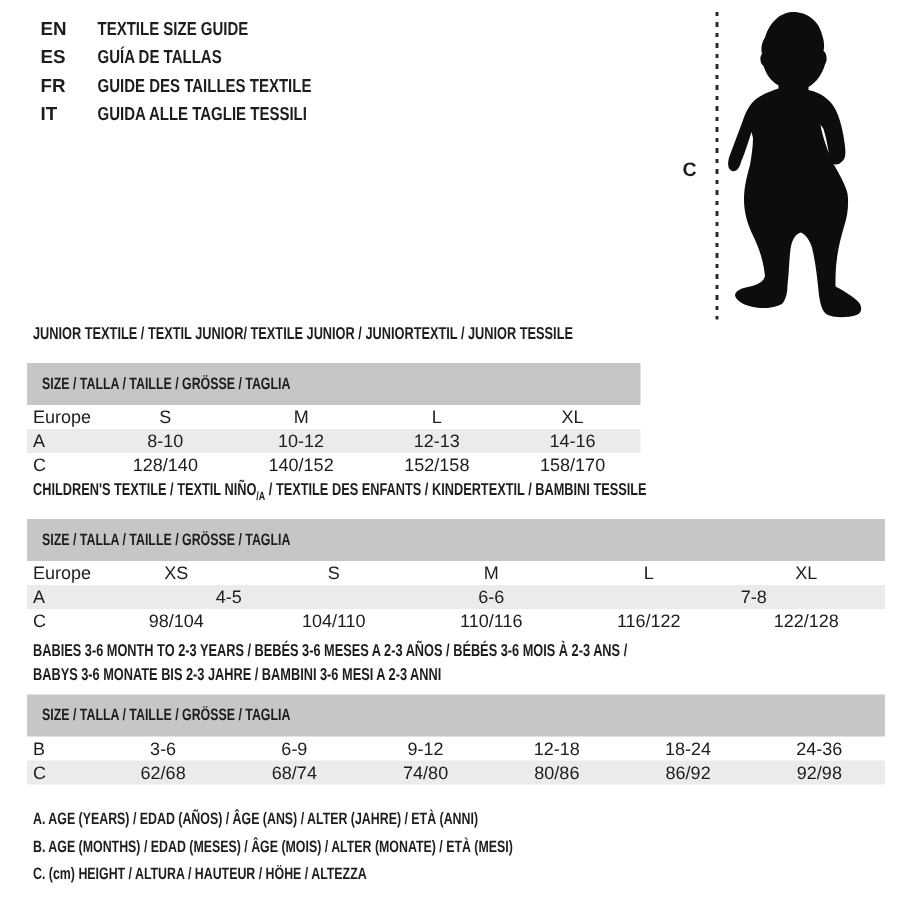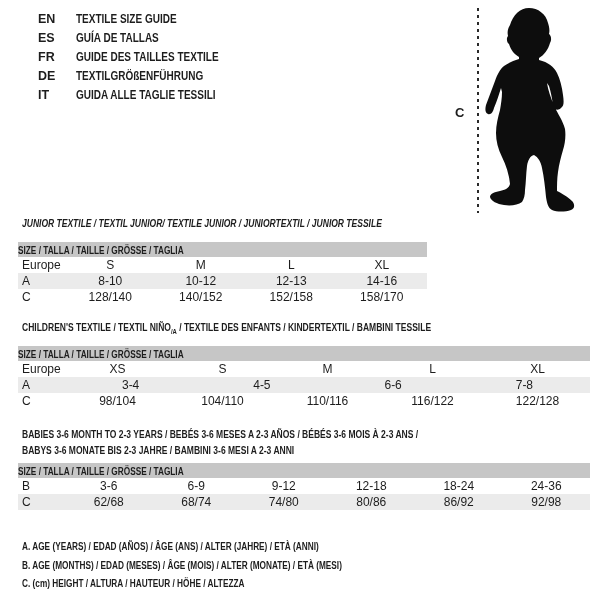--- a/index.html
+++ b/index.html
@@ -6,49 +6,49 @@
   body {
     width:600px; height:600px; position:relative; overflow:hidden;
     background:#ffffff; color:#1d1d1d;
     font-family:"Liberation Sans", sans-serif;
   }
   .cx { display:inline-block; transform-origin:0 50%; white-space:nowrap; }
   .s80 { transform:scaleX(0.80); }
   .s75 { transform:scaleX(0.75); }
 
   
-  .lang-list { position:absolute; left:38px; top:10px; }
+  .lang-list { position:absolute; left:27px; top:10px; }
   .lang-row { display:flex; line-height:19px; font-size:12.5px; font-weight:bold; }
   .lang-code { width:38px; }
 
   
   .figure { position:absolute; left:450px; top:6px; width:148px; height:214px; }
   .height-line {
     position:absolute; left:27px; top:2px; width:2px; height:205px;
     background:repeating-linear-gradient(to bottom,#2a2a2a 0 3px,transparent 3px 7px);
   }
   .height-label { position:absolute; left:5px; top:99px; font-size:13px; font-weight:bold; }
   .baby-svg { position:absolute; left:30px; top:0; }
 
   
   .sec-title { position:absolute; left:22px; font-size:11.5px; font-weight:bold; white-space:nowrap; }
   .sec-title .cx { transform:scaleX(0.74); }
-  #junior-title { top:217px;font-style:italic; }
+  #junior-title { top:217px; }
   #children-title { top:321px; }
   #babies-title { top:426px; line-height:16px;text-decoration:underline; }
   #children-title sub { font-size:8px; }
 
   
   .size-table { position:absolute; left:18px; }
   .t-junior { top:242px; width:409px; }
   .t-children { top:346px; width:572px; }
   .t-babies { top:463px; width:572px; }
   .band {
-    height:15px; background:#c6c6c6; display:flex; align-items:center;
-    padding-left:0; font-size:11px; font-weight:bold; box-sizing:border-box;
+    height:28px; background:#c6c6c6; display:flex; align-items:center;
+    padding-left:10px; font-size:11px; font-weight:bold; box-sizing:border-box;
   }
   .trow { display:flex; height:16px; align-items:center; font-size:12px; }
   .trow .lbl { width:47px; padding-left:4px; box-sizing:border-box; }
   .trow .cell { flex:1; text-align:center; }
   .rowgray { background:#ebebeb; }
 
   
   .legend { position:absolute; left:22px; top:537px; font-size:11px; font-weight:bold; line-height:18.5px; }
 </style>
 </head>
@@ -59,24 +59,20 @@
     <span class="lang-code">EN</span>
     <span class="cx s80">TEXTILE SIZE GUIDE</span>
   </div>
   <div class="lang-row">
     <span class="lang-code">ES</span>
     <span class="cx s80">GUÍA DE TALLAS</span>
   </div>
   <div class="lang-row">
     <span class="lang-code">FR</span>
     <span class="cx s80">GUIDE DES TAILLES TEXTILE</span>
-  </div>
-  <div class="lang-row">
-    <span class="lang-code">DE</span>
-    <span class="cx s80">TEXTILGRÖßENFÜHRUNG</span>
   </div>
   <div class="lang-row">
     <span class="lang-code">IT</span>
     <span class="cx s80">GUIDA ALLE TAGLIE TESSILI</span>
   </div>
 </div>
 
 <div class="figure">
   <div class="height-line"></div>
   <div class="height-label">C</div>
@@ -125,21 +121,20 @@
   <div class="trow">
     <span class="lbl">Europe</span>
     <span class="cell">XS</span>
     <span class="cell">S</span>
     <span class="cell">M</span>
     <span class="cell">L</span>
     <span class="cell">XL</span>
   </div>
   <div class="trow rowgray">
     <span class="lbl">A</span>
-    <span class="cell">3-4</span>
     <span class="cell">4-5</span>
     <span class="cell">6-6</span>
     <span class="cell">7-8</span>
   </div>
   <div class="trow">
     <span class="lbl">C</span>
     <span class="cell">98/104</span>
     <span class="cell">104/110</span>
     <span class="cell">110/116</span>
     <span class="cell">116/122</span>

